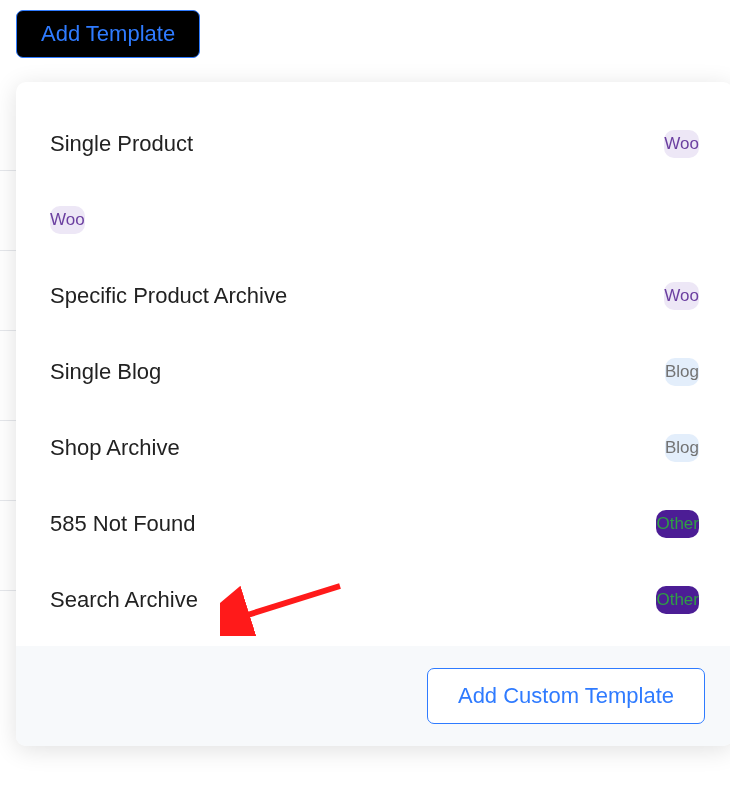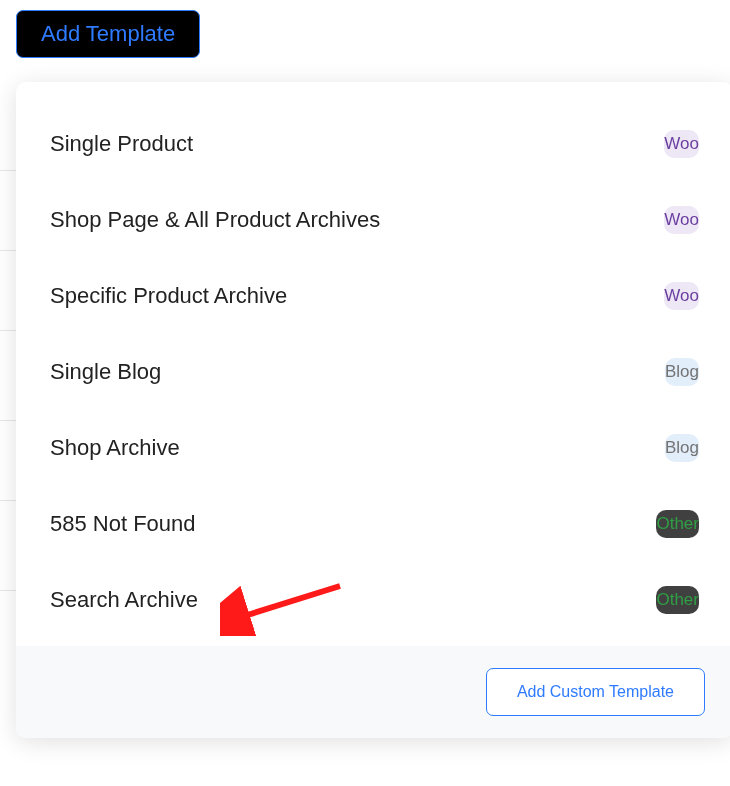--- a/index.html
+++ b/index.html
@@ -73,34 +73,34 @@
   }
   .badge-woo {
     background: #EDE7F6;
     color: #6B3FA0;
   }
   .badge-blog {
     background: #E3EEFB;
     color: #737373;
   }
   .badge-other {
-    background: #404040;
+    background: #4c1d95;
     color: #2F9E44;
   }
 
   .dropdown-footer {
     background: #F7F9FB;
     padding: 22px 28px;
     display: flex;
     justify-content: flex-end;
   }
 
   .add-custom-btn {
     padding: 14px 30px;
-    font-size: 16px;
+    font-size: 22px;
     font-weight: 500;
     color: #2F7BFF;
     background: #fff;
     border: 1.5px solid #2F7BFF;
     border-radius: 7px;
     cursor: pointer;
   }
 
   .arrow {
     position: absolute;
@@ -123,21 +123,20 @@
 
 <div class="dropdown">
   <div class="dropdown-list">
 
     <div class="dropdown-item">
       <span class="item-label">Single Product</span>
       <span class="badge badge-woo">Woo</span>
     </div>
 
     <div class="dropdown-item">
-      <span class="item-label">Shop Page &amp; All Product Archives</span>
       <span class="badge badge-woo">Woo</span>
     </div>
 
     <div class="dropdown-item">
       <span class="item-label">Specific Product Archive</span>
       <span class="badge badge-woo">Woo</span>
     </div>
 
     <div class="dropdown-item">
       <span class="item-label">Single Blog</span>

